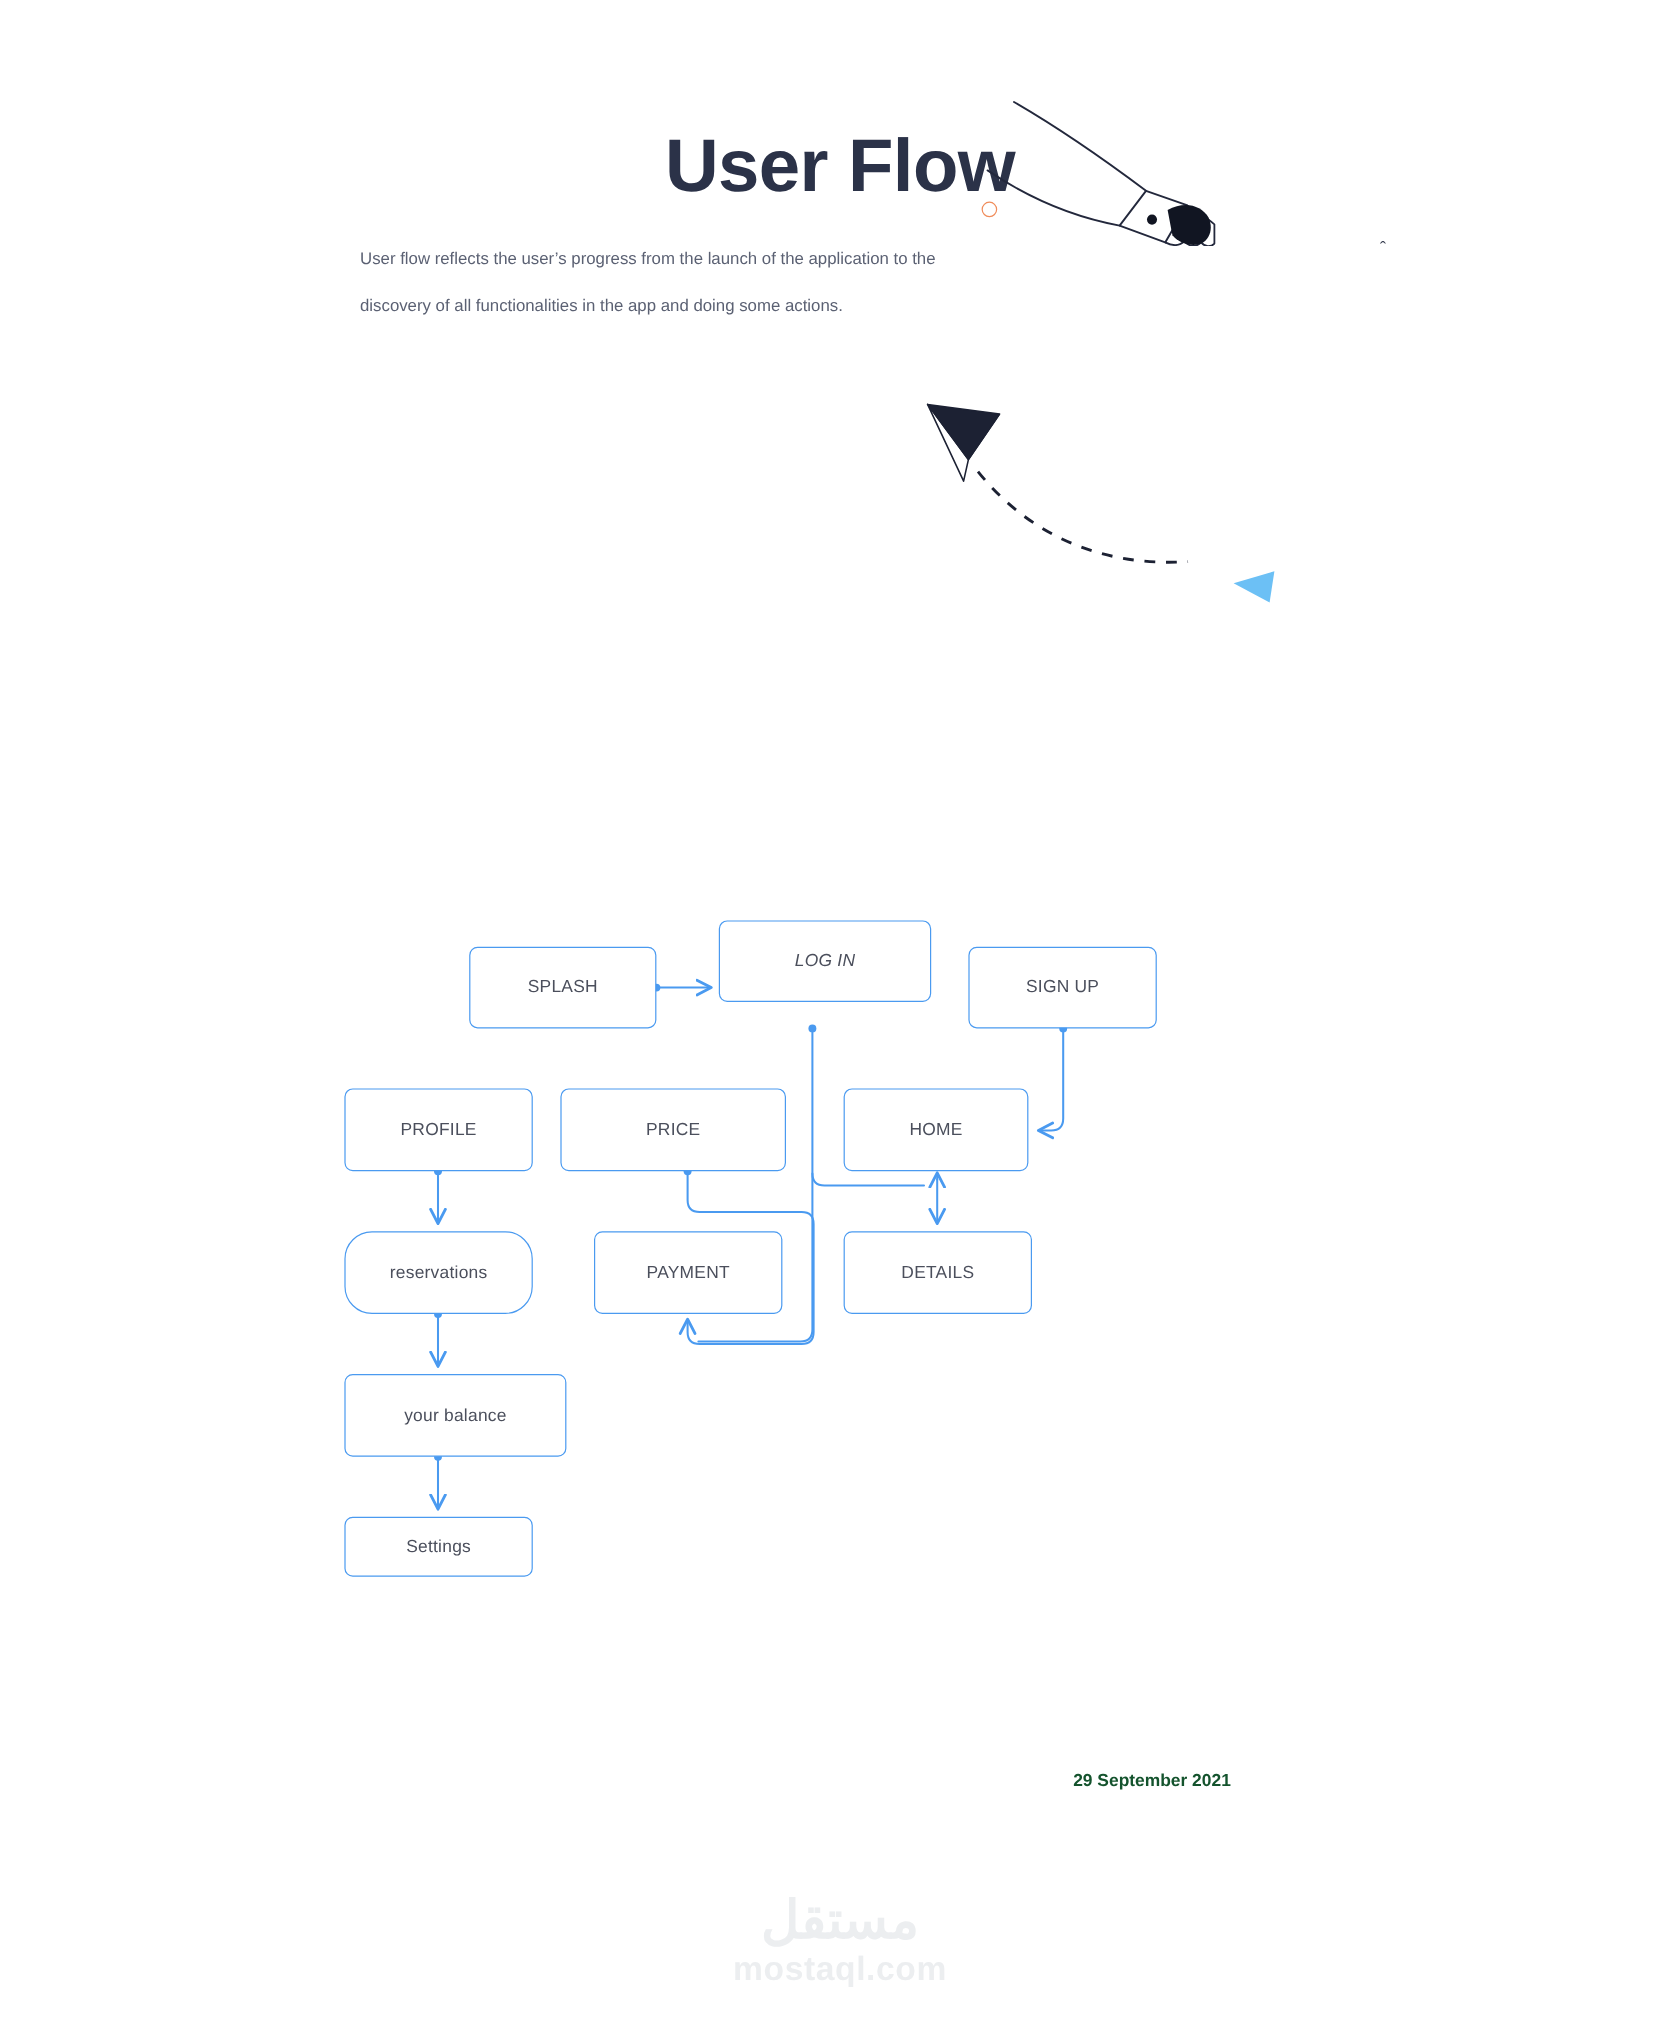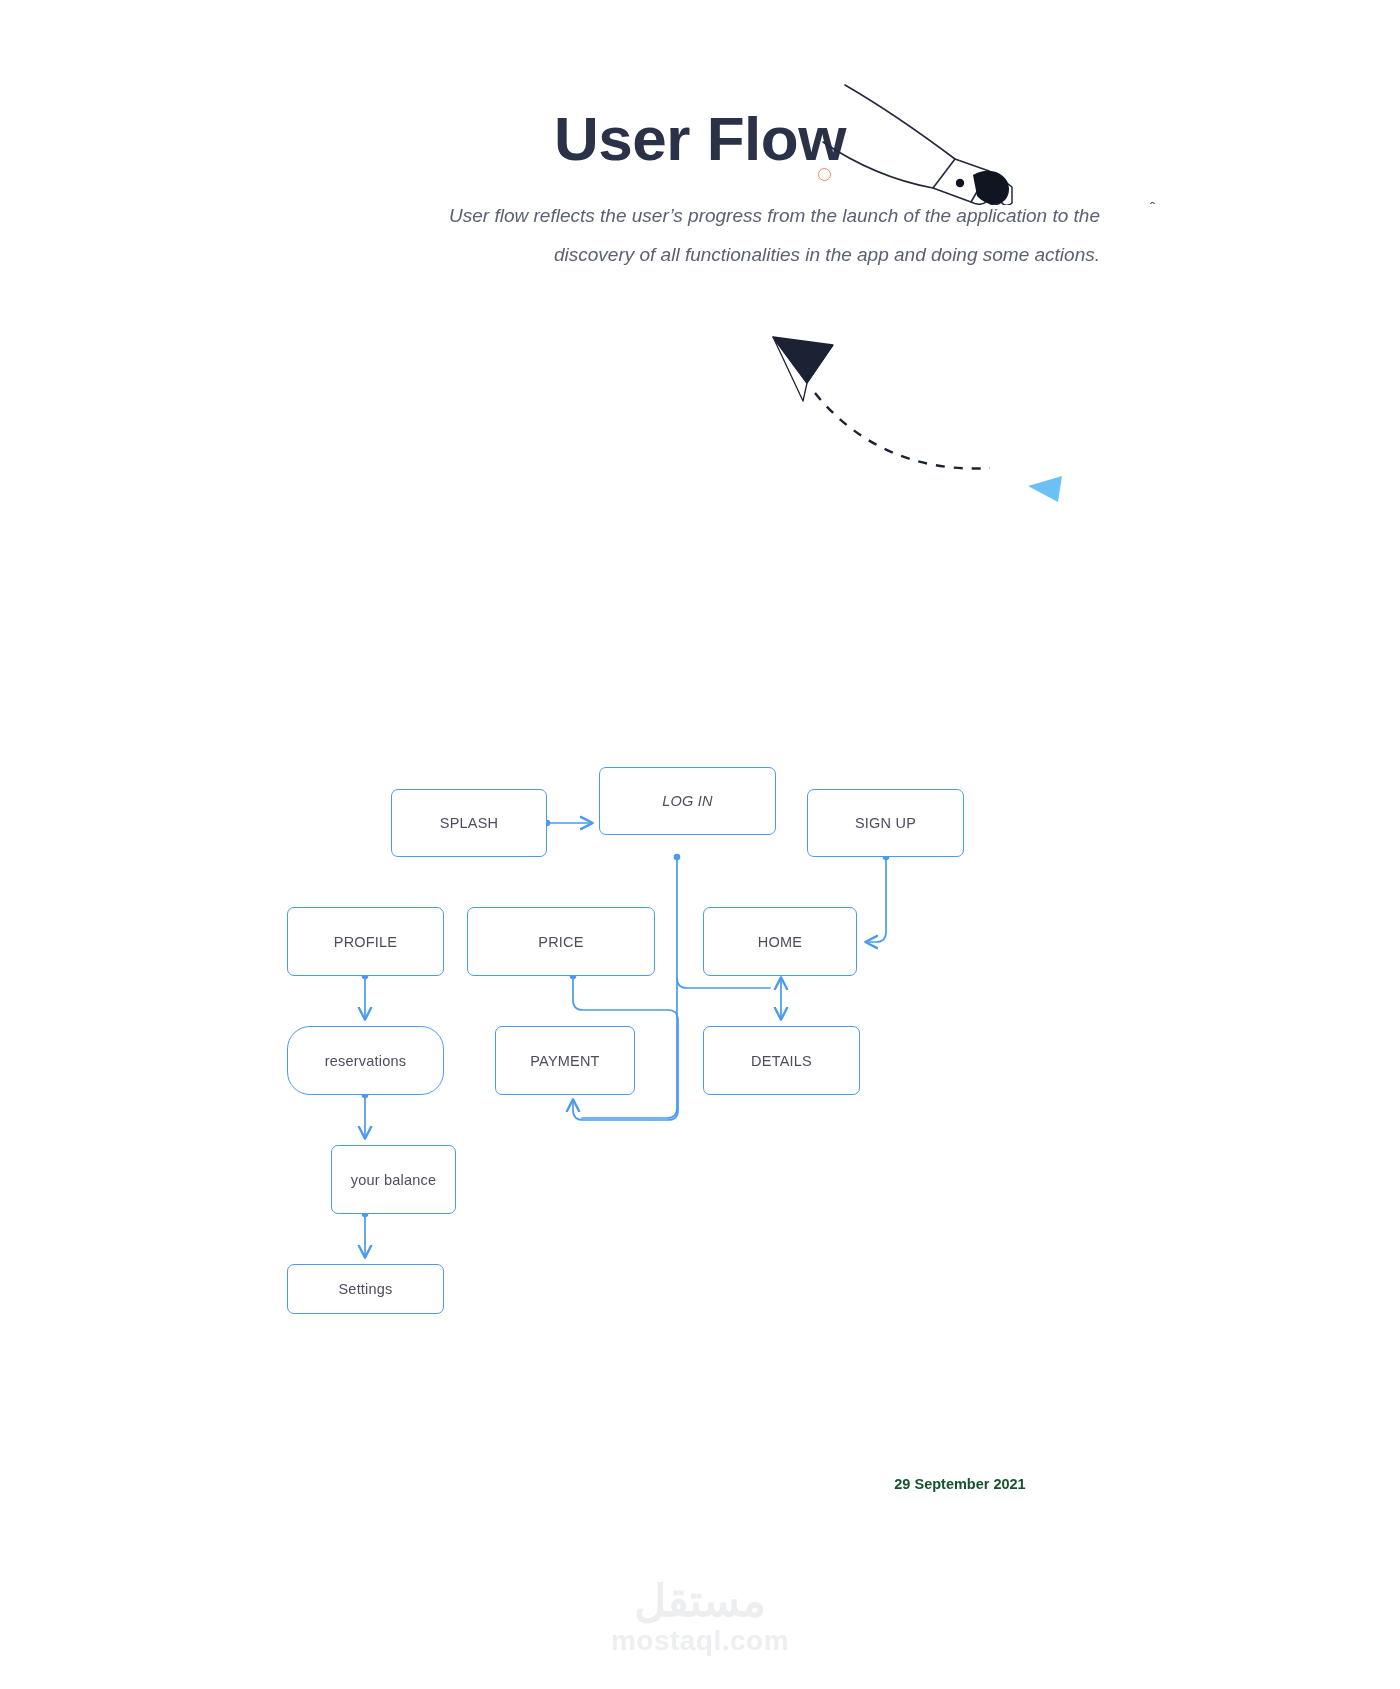--- a/index.html
+++ b/index.html
@@ -51,25 +51,24 @@
     border: 1.6px solid #f08c5a;
     border-radius: 50%;
     box-sizing: border-box;
   }
 
   .subtitle {
     position: absolute;
     left: 300px;
     top: 196px;
     width: 800px;
-    text-align: right;
-    font-size: 19px;
+    text-align: left;
+    font-size: 14px;
     color: #5b6173;
     line-height: 39px;
-    font-style: italic;
   }
 
   
   .art-hand {
     position: absolute;
     left: 805px;
     top: 55px;
     width: 210px;
     height: 150px;
   }
@@ -253,28 +252,28 @@
   <div class="node" style="left:467px;top:907px;width:188px;height:69px;">
     <span>PRICE</span>
   </div>
   <div class="node" style="left:703px;top:907px;width:154px;height:69px;">
     <span>HOME</span>
   </div>
 
   <div class="node" style="left:287px;top:1026px;width:157px;height:69px;border-radius:23px;">
     <span>reservations</span>
   </div>
-  <div class="node" style="left:495px;top:1026px;width:140px;height:69px;">
+  <div class="node" style="left:495px;top:1026px;width:157px;height:69px;">
     <span>PAYMENT</span>
   </div>
   <div class="node" style="left:703px;top:1026px;width:157px;height:69px;text-align:center;">
     <span>DETAILS</span>
   </div>
 
-  <div class="node" style="left:287px;top:1145px;width:125px;height:69px;margin-left:44px;">
+  <div class="node" style="left:287px;top:1145px;width:185px;height:69px;">
     <span>your balance</span>
   </div>
   <div class="node" style="left:287px;top:1264px;width:157px;height:50px;">
     <span>Settings</span>
   </div>
 
   <div class="date-label">29 September 2021</div>
 
   <div class="watermark">
     <div class="wm-arabic">مستقل</div>

